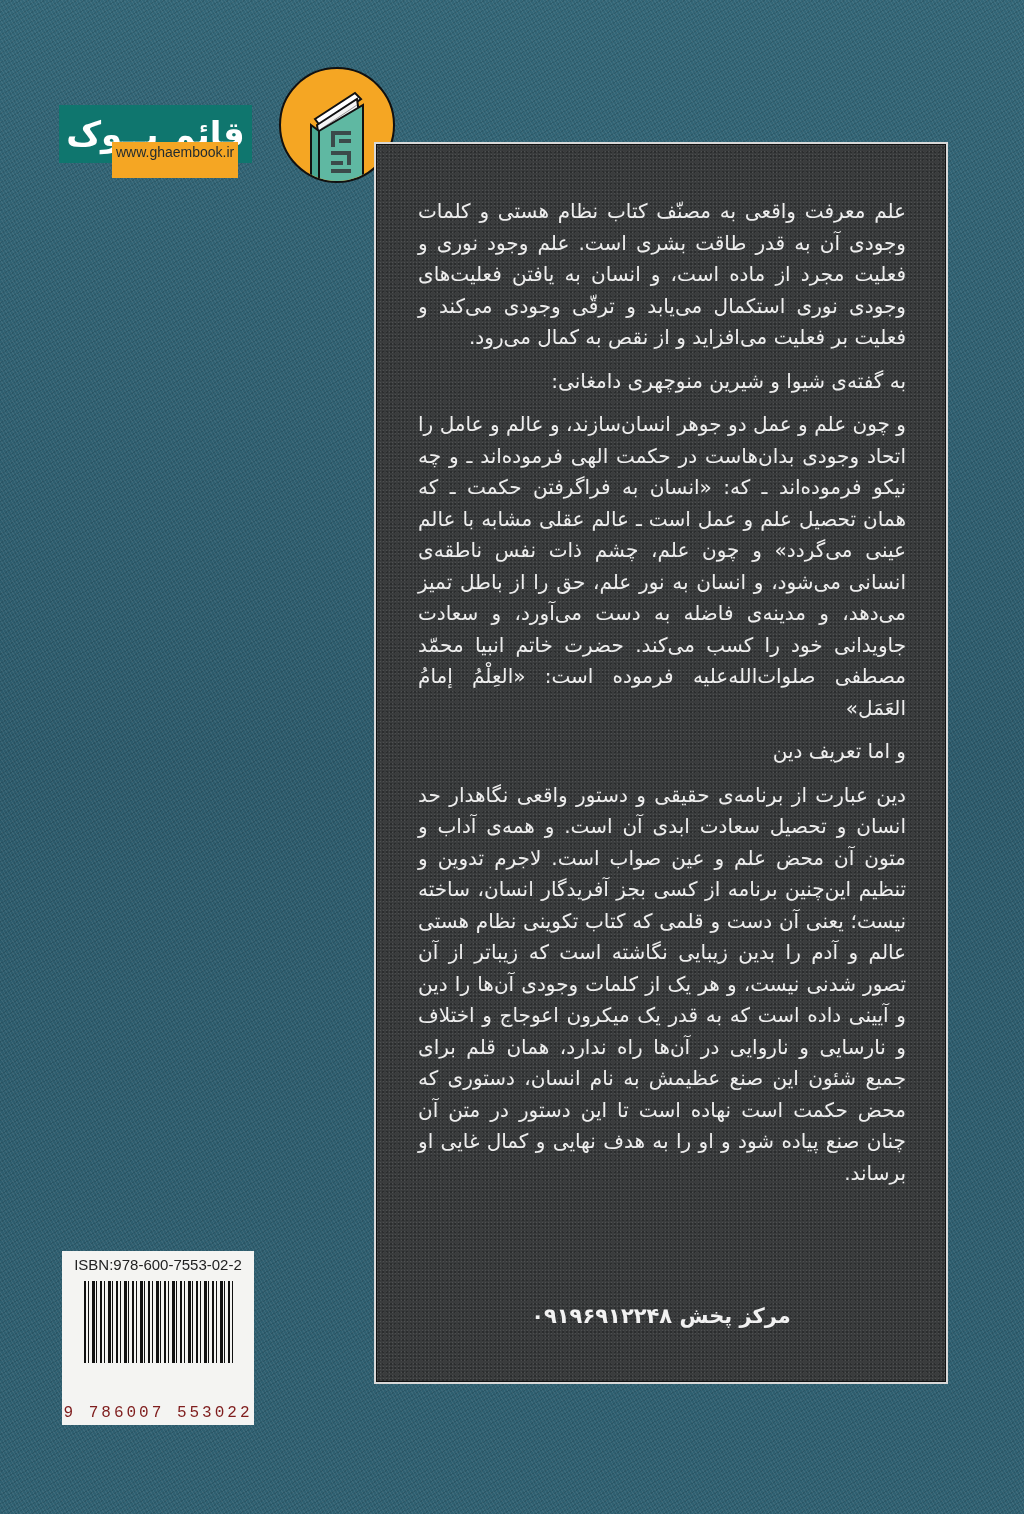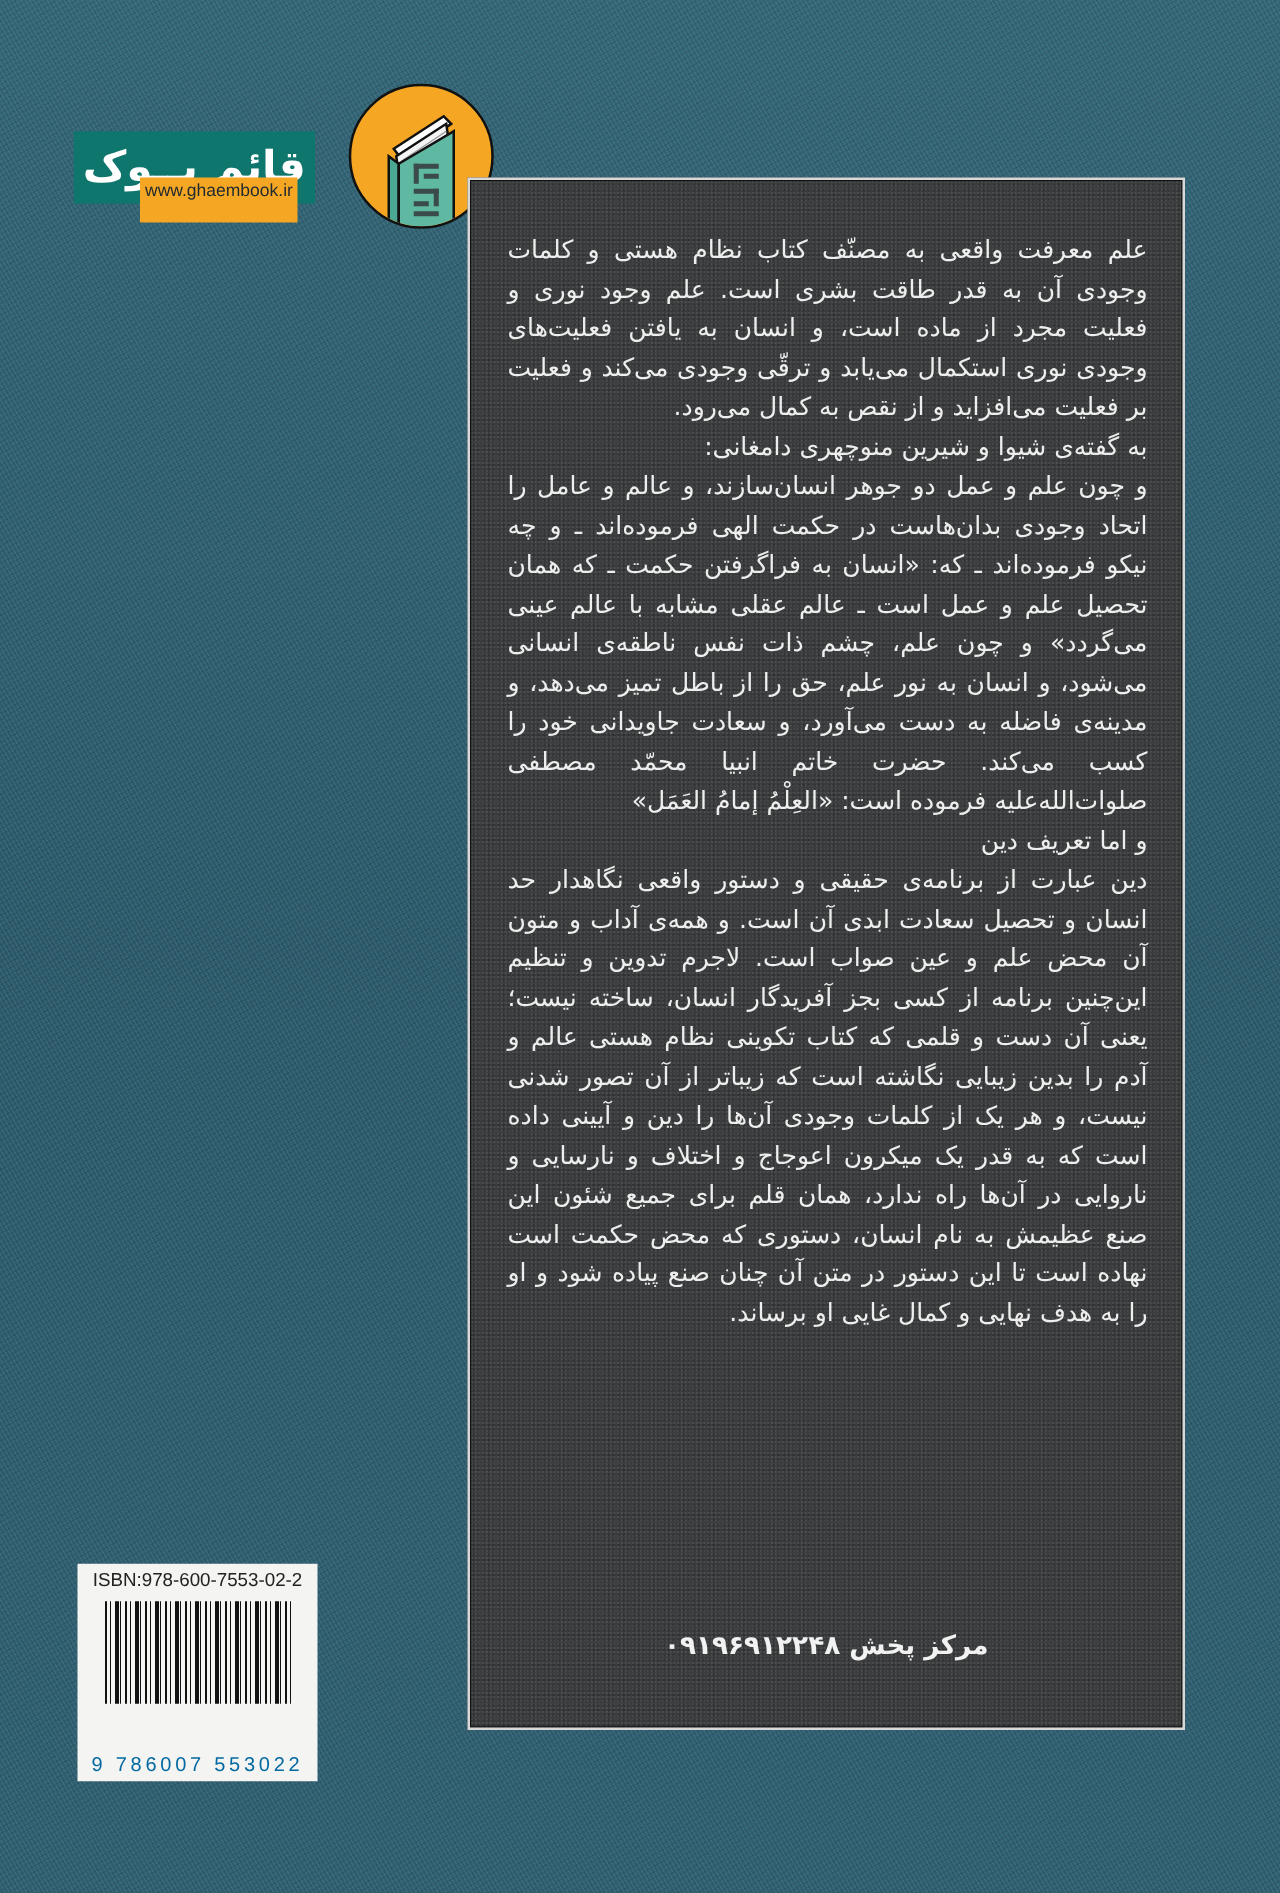--- a/index.html
+++ b/index.html
@@ -44,21 +44,21 @@
       background-size: 3px 3px, 4px 4px;
       background-position: 0 0, 1px 2px;
       border: 2px solid #d8d8d8;
       box-shadow: 0 0 0 1px #111 inset;
     }
     .panel-inner {
       position: absolute; left: 30px; right: 28px; top: 40px;
       direction: rtl; text-align: justify; color: #eeeeee;
       font-family: "DejaVu Sans", sans-serif; font-size: 20px; line-height: 31.5px;
     }
-    .panel-inner p { margin: 0; }
+    .panel-inner p { margin: 12px; }
     .poem { text-align: center; margin: 0; }
     .poem span { display: block; }
     .distribution {
       position: absolute; left: 0; right: 0; top: 1160px;
       text-align: center; direction: rtl; color: #f2f2f2;
       font-family: "DejaVu Sans", sans-serif; font-weight: bold; font-size: 21px;
     }
 
     
     .isbn-box {
@@ -70,21 +70,21 @@
       font-family: "Liberation Sans", sans-serif; font-size: 15px; color: #222;
     }
     .barcode {
       position: absolute; left: 22px; top: 30px; width: 152px; height: 82px;
       background: repeating-linear-gradient(90deg,
         #111 0 2px, #f4f4f2 2px 4px, #111 4px 5px, #f4f4f2 5px 8px,
         #111 8px 11px, #f4f4f2 11px 12px, #111 12px 13px, #f4f4f2 13px 16px);
     }
     .isbn-digits {
       position: absolute; left: 0; right: 0; bottom: 3px; text-align: center;
-      font-family: Liberation Sans, sans-serif; font-size: 16px; letter-spacing: 3px; color: #0369a1;
+      font-family: Liberation Mono, monospace; font-size: 16px; letter-spacing: 3px; color: #7f1d1d;
     }
   </style>
 </head>
 <body>
 
 <div class="cover">
 
   <div class="logo-box">
     <span class="logo-text">قائم بــوک</span>
   </div>

